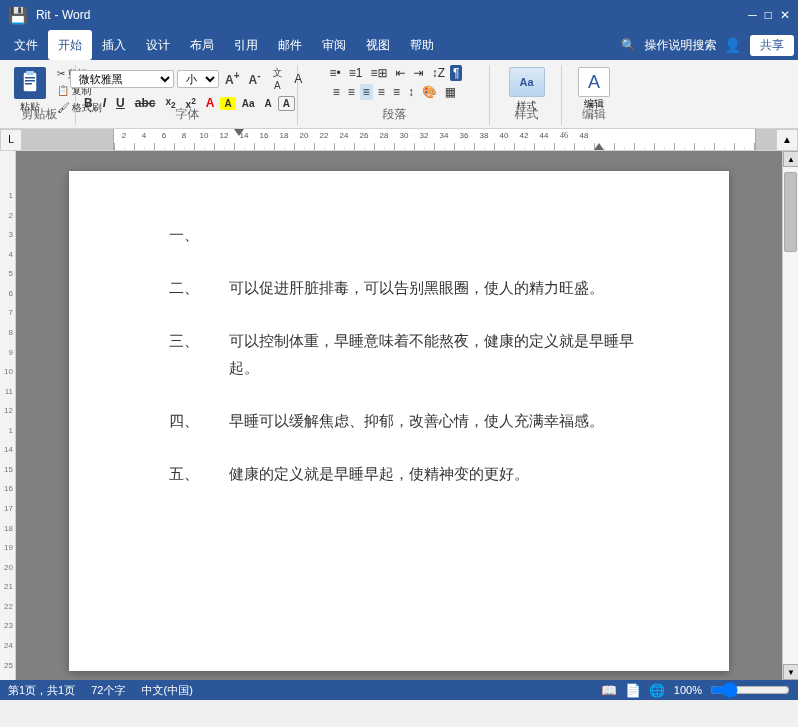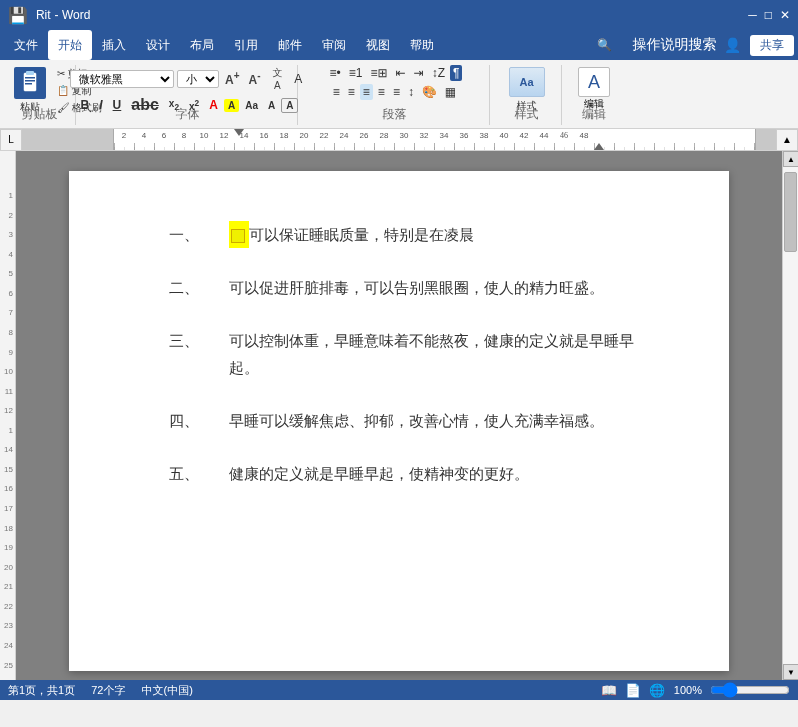--- a/index.html
+++ b/index.html
@@ -414,21 +414,21 @@
   <div class="menu-item">插入</div>
   <div class="menu-item">设计</div>
   <div class="menu-item">布局</div>
   <div class="menu-item">引用</div>
   <div class="menu-item">邮件</div>
   <div class="menu-item">审阅</div>
   <div class="menu-item">视图</div>
   <div class="menu-item">帮助</div>
   <div class="menu-bar-right">
     <span style="color:white;font-size:12px;">🔍</span>
-    <span style="color:white;font-size:14px;cursor:pointer;margin-left:12px;">操作说明搜索</span>
+    <span style="color:white;font-size:12px;cursor:pointer;">操作说明搜索</span>
     <span style="color:white;font-size:14px;">👤</span>
     <button class="share-btn">共享</button>
   </div>
 </div>
 
 <div class="ribbon">
   <div class="ribbon-row1">
 
     <div class="ribbon-group clipboard-group">
       <div class="ribbon-group-content" style="gap:4px;">
@@ -473,21 +473,21 @@
           </select>
           <button class="icon-btn" title="增大字号" style="font-weight:bold;color:#444;">A<sup>+</sup></button>
           <button class="icon-btn" title="减小字号" style="font-weight:bold;color:#444;">A<sup>-</sup></button>
           <button class="icon-btn" style="font-size:10px;color:#444;">文A</button>
           <button class="icon-btn">A</button>
         </div>
         <div class="font-row2">
           <button class="format-btn" style="font-weight:bold;">B</button>
           <button class="format-btn" style="font-style:italic;">I</button>
           <button class="format-btn" style="text-decoration:underline;">U</button>
-          <button class="format-btn" style="text-decoration:line-through;font-size:16px;">abc</button>
+          <button class="format-btn" style="text-decoration:line-through;font-size:12px;">abc</button>
           <button class="format-btn" style="font-size:10px;">x<sub>2</sub></button>
           <button class="format-btn" style="font-size:10px;">x<sup>2</sup></button>
           <button class="format-btn" style="color:#e00;">A</button>
           <button class="format-btn" style="background:#ff0;font-size:10px;">A</button>
           <button class="format-btn" style="font-size:10px;">Aa</button>
           <button class="format-btn" style="font-size:10px;">A</button>
           <button class="format-btn" style="border:1px solid #999;font-size:10px;">A</button>
         </div>
       </div>
       <span class="ribbon-group-label">字体</span>
@@ -627,25 +627,20 @@
     <div class="left-ruler-tick">24</div>
     <div class="left-ruler-tick">25</div>
   </div>
 
   <div class="document-area">
     <div class="page">
       <div class="page-content">
 
         <div class="doc-item">
           <span class="doc-item-num">一、</span>
-          <span class="doc-item-text">
-            <span class="highlight-box">
-              <span style="display:inline-block;width:14px;height:14px;background:#f0f000;border:1px solid #ccaa00;vertical-align:middle;margin-right:2px;"></span>
-            </span><span>可以保证睡眠质量，特别是在凌晨</span>
-          </span>
         </div>
         <div class="doc-item">
           <span class="doc-item-num">二、</span>
           <span class="doc-item-text">可以促进肝脏排毒，可以告别黑眼圈，使人的精力旺盛。</span>
         </div>
         <div class="doc-item">
           <span class="doc-item-num">三、</span>
           <span class="doc-item-text">可以控制体重，早睡意味着不能熬夜，健康的定义就是早睡早起。</span>
         </div>
         <div class="doc-item">

